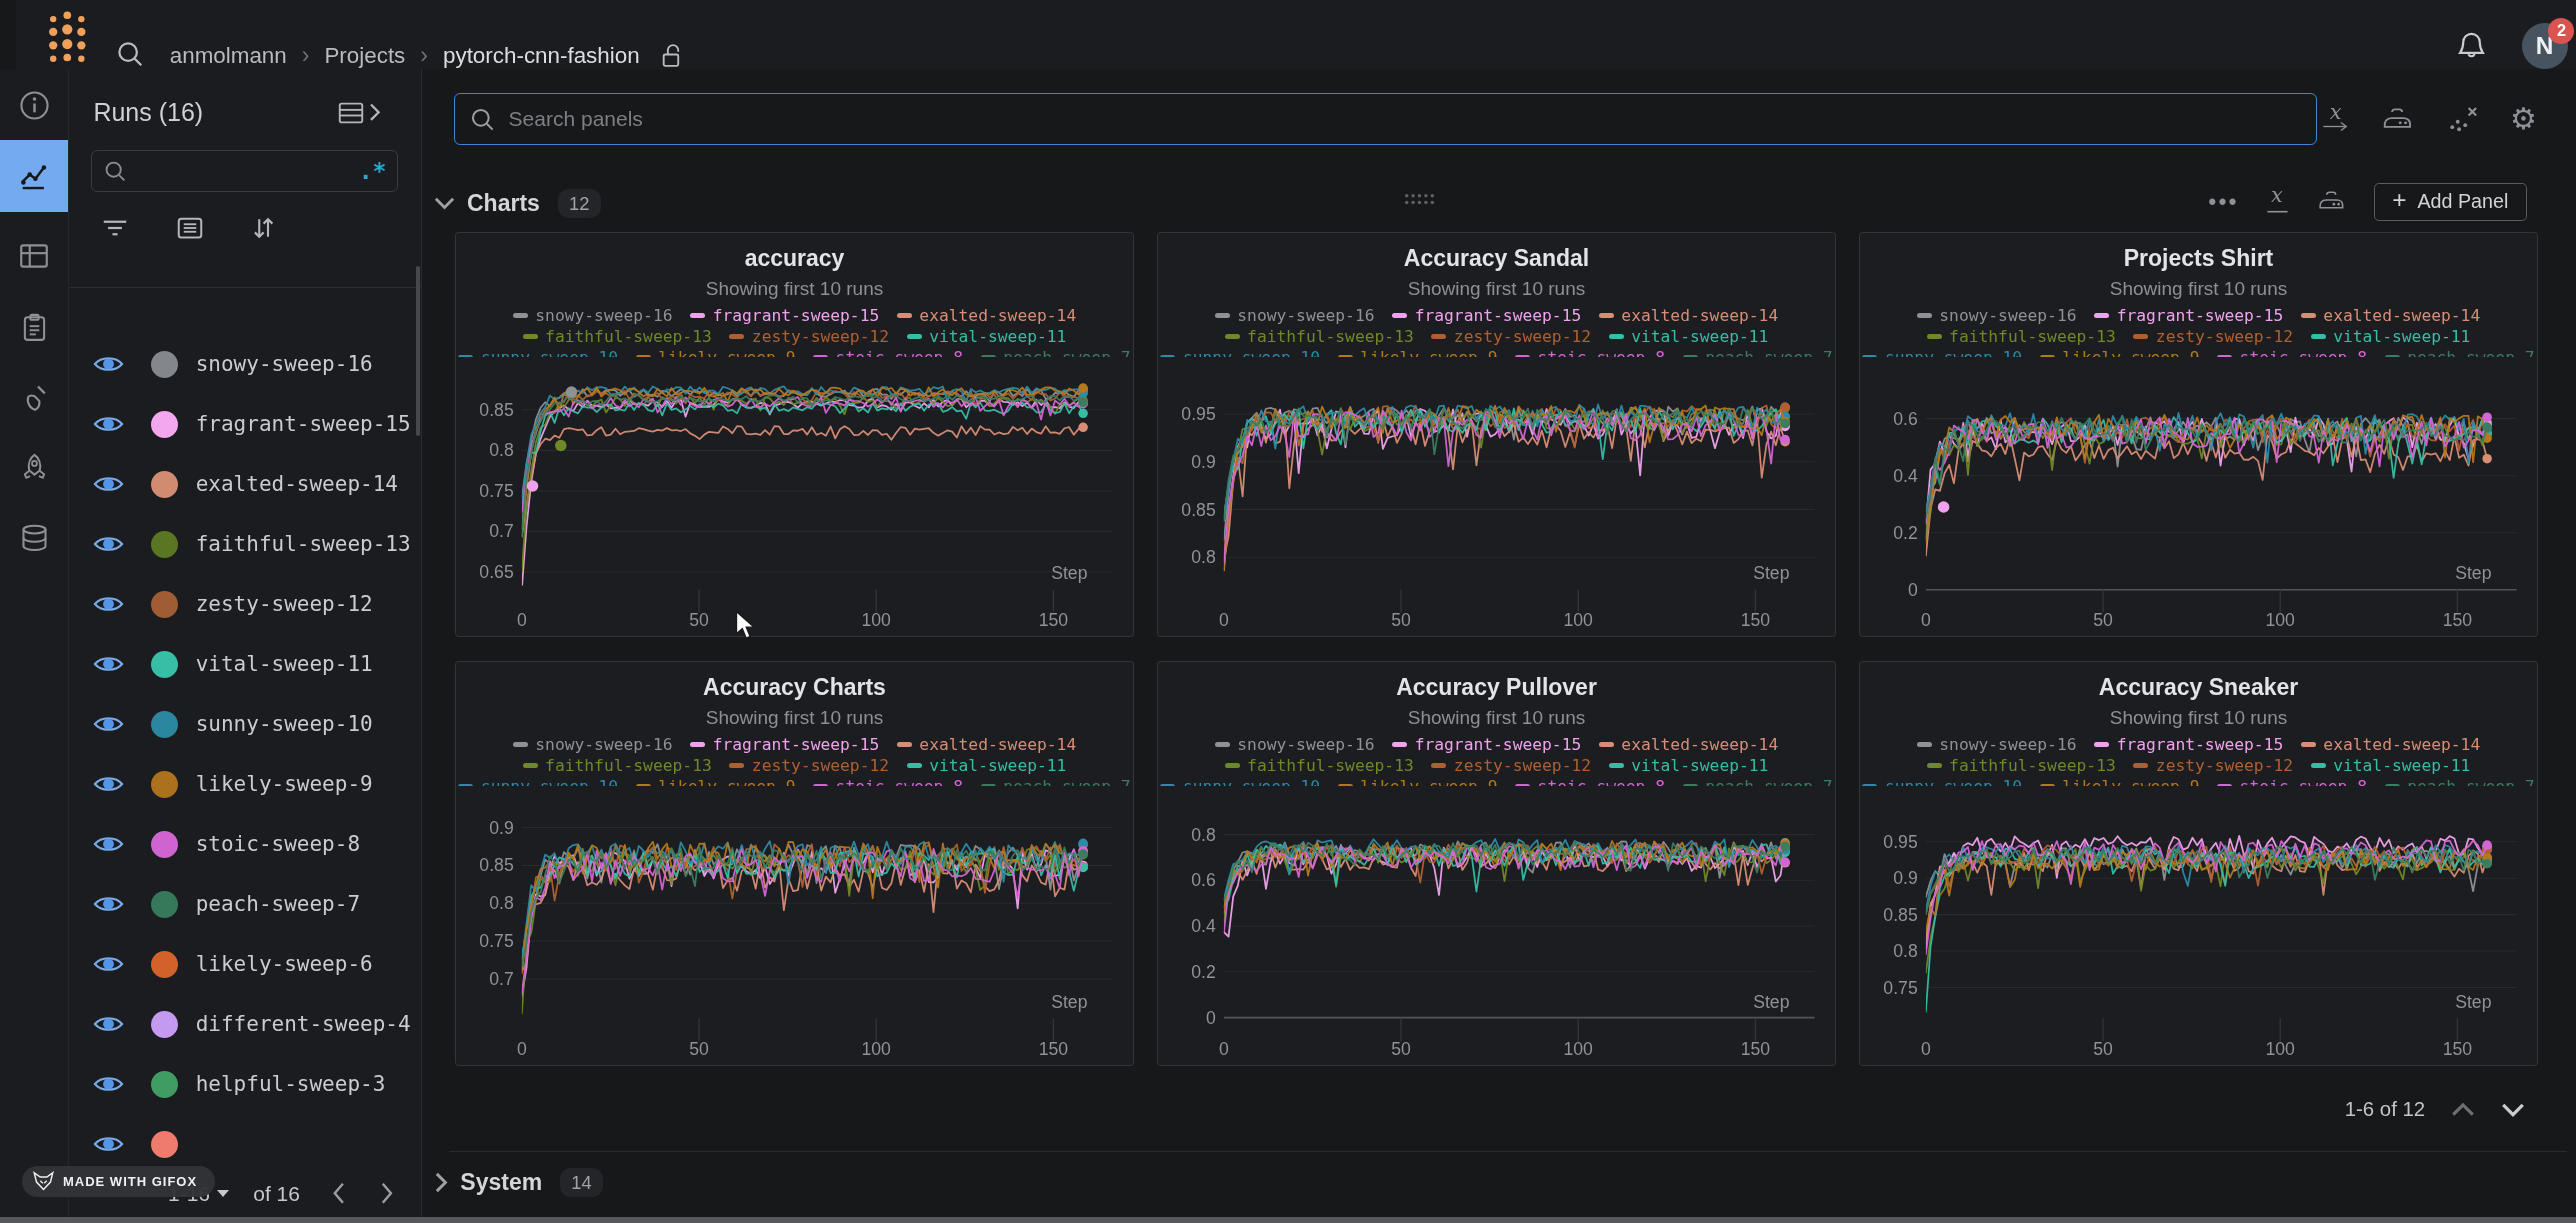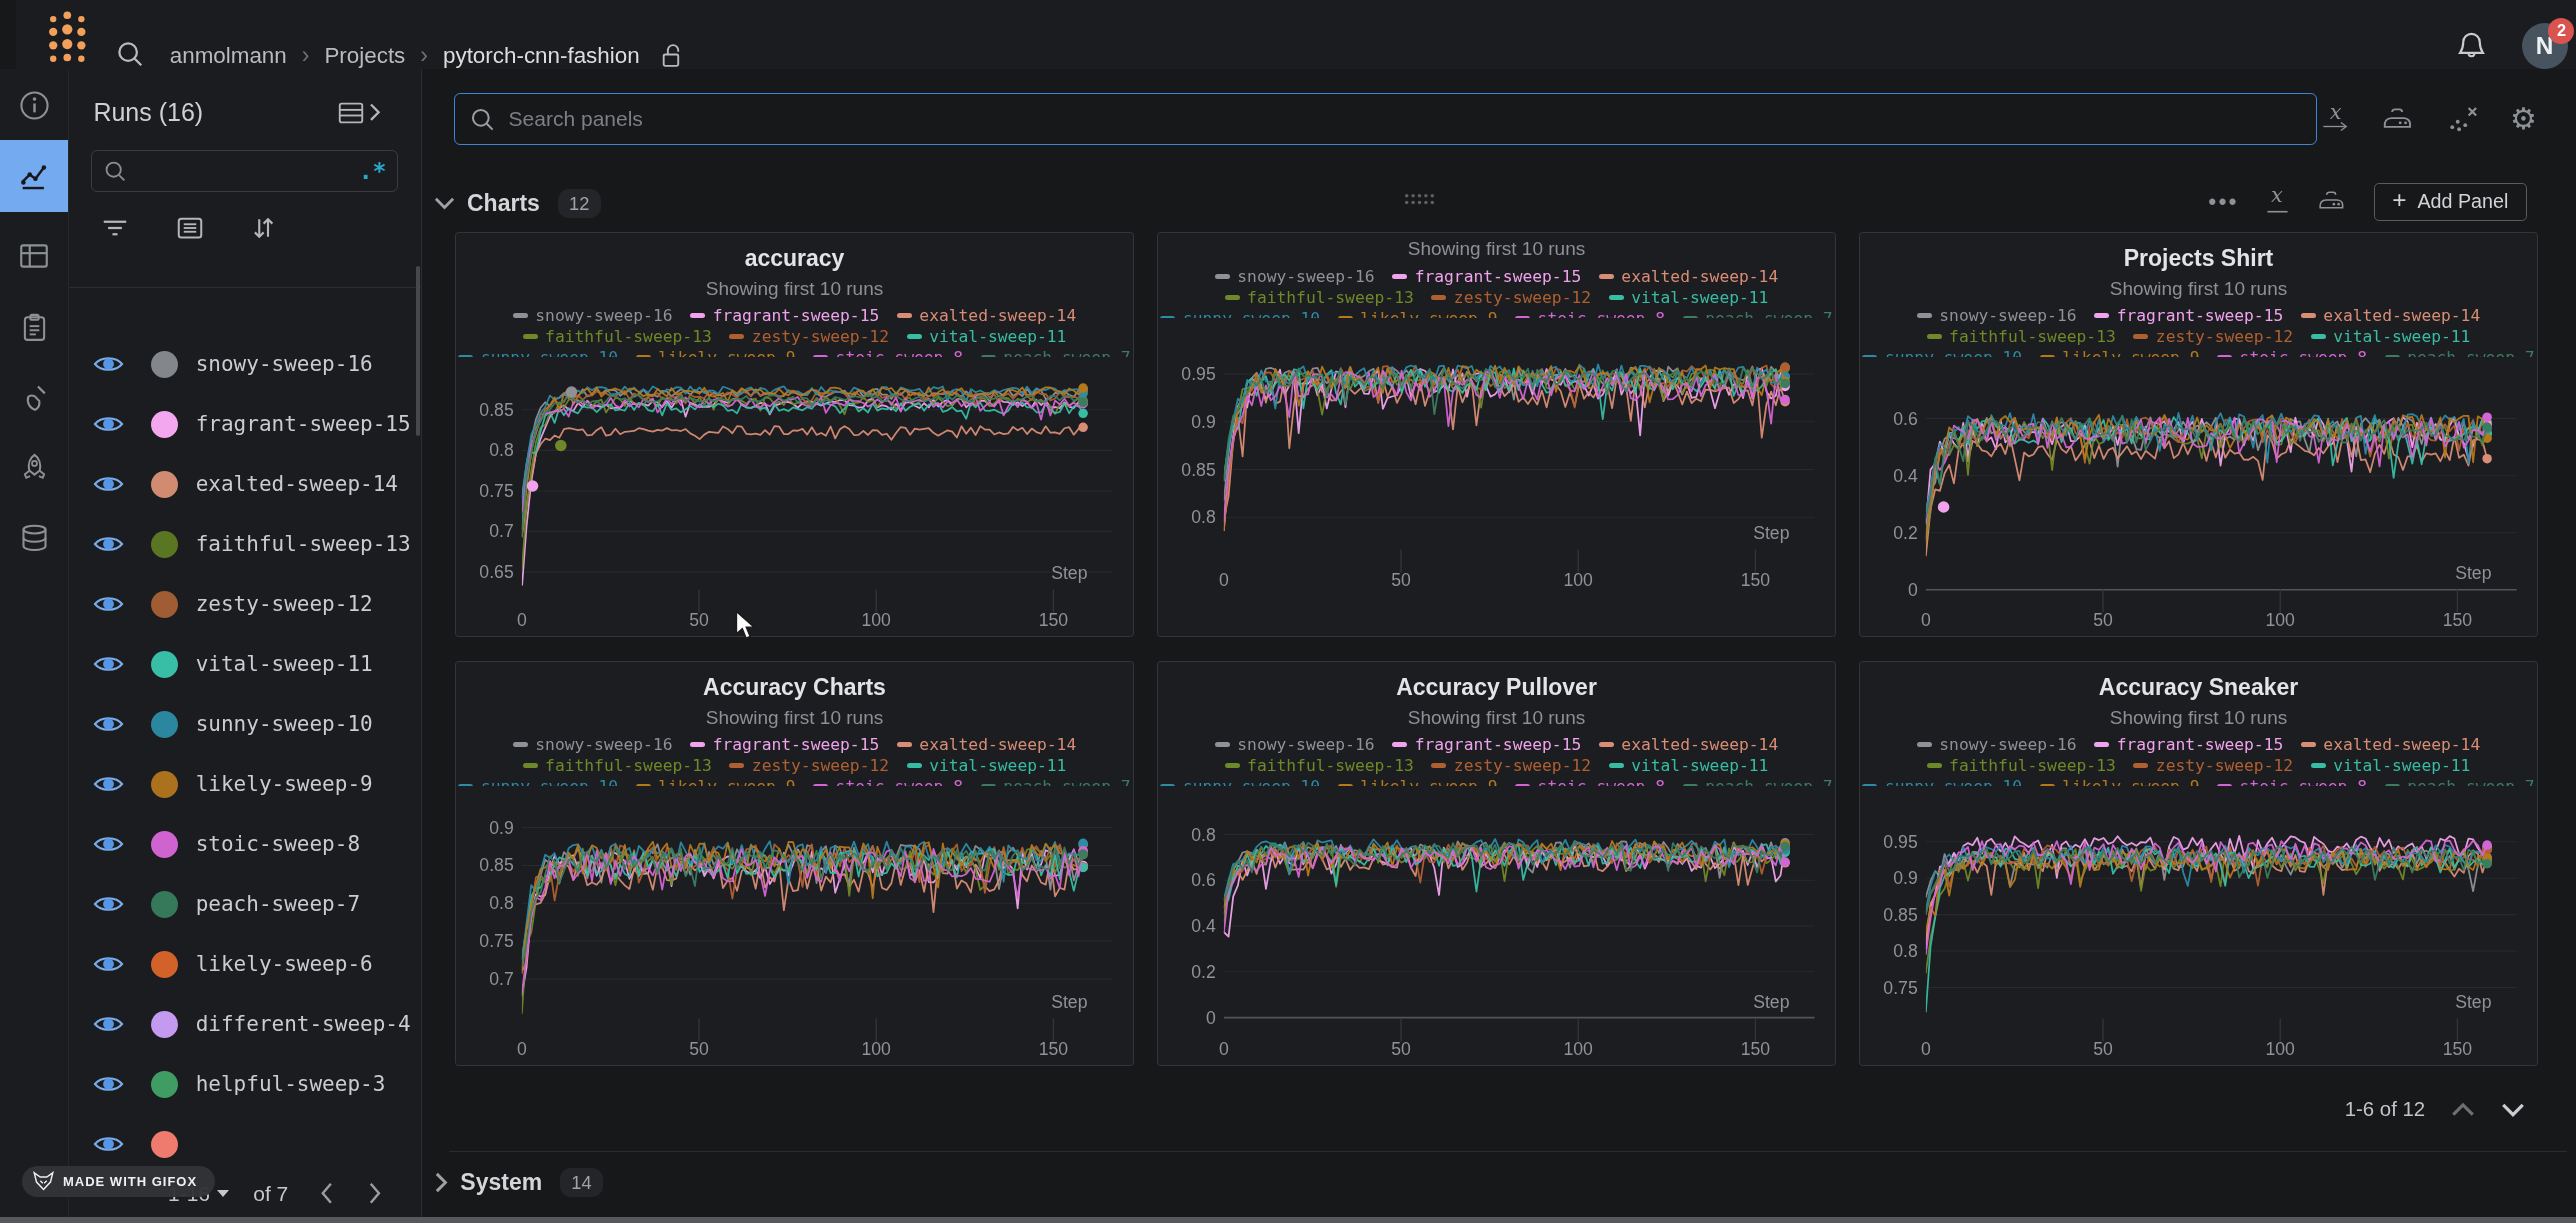--- a/index.html
+++ b/index.html
@@ -366,21 +366,21 @@
           <span class="run-dot" style="background:#ef7a6e"></span>
           <span class="run-label"></span>
         </div>
       </div>
     <div class="side-scroll"></div>
     <div class="side-pager">
       <div class="sp-range">
         <span>1-16</span>
           <span class="caret-down"></span>
       </div>
-      <span class="sp-of">of 7</span>
+      <span class="sp-of">of 16</span>
       <svg class="sp-arrow" width="17.7" height="24.4" viewBox="0 0 12 18">
           <polyline points="9,2 3,9 9,16" fill="none" stroke="currentColor" stroke-width="1.8"></polyline>
         </svg>
       <svg class="sp-arrow" width="17.7" height="24.4" viewBox="0 0 12 18">
           <polyline points="3,2 9,9 3,16" fill="none" stroke="currentColor" stroke-width="1.8"></polyline>
         </svg>
     </div>
   </div>
 
   <div class="gifox">
@@ -565,20 +565,21 @@
               <circle cx="923.6" cy="64.3" r="7" fill="#d465d4"></circle>
               <path d="M97.0 259.5L103.9 174.1L110.8 136.6L117.7 104.7L124.6 89.8L131.4 77.1L138.3 72.8L145.2 63.6L152.1 64.8L159.0 59.7L165.9 53.5L172.8 58.0L179.7 62.2L186.6 57.7L193.4 67.1L200.3 60.8L207.2 60.2L214.1 66.8L221.0 60.8L227.9 51.9L234.8 52.6L241.7 58.8L248.6 56.4L255.4 60.5L262.3 52.3L269.2 51.7L276.1 58.6L283.0 61.4L289.9 61.7L296.8 61.1L303.7 56.6L310.6 58.2L317.4 59.1L324.3 59.0L331.2 52.2L338.1 60.8L345.0 55.9L351.9 58.3L358.8 61.0L365.7 60.8L372.6 56.7L379.4 60.7L386.3 57.7L393.2 57.6L400.1 60.1L407.0 58.9L413.9 56.9L420.8 57.9L427.7 53.1L434.5 60.3L441.4 60.2L448.3 60.8L455.2 55.2L462.1 52.3L469.0 51.9L475.9 55.0L482.8 59.9L489.7 57.5L496.5 54.2L503.4 62.6L510.3 55.7L517.2 56.4L524.1 68.3L531.0 58.5L537.9 62.0L544.8 59.1L551.7 60.1L558.5 54.5L565.4 56.3L572.3 59.0L579.2 56.2L586.1 53.0L593.0 54.6L599.9 55.4L606.8 50.8L613.7 55.7L620.5 53.2L627.4 60.1L634.3 60.4L641.2 50.8L648.1 52.8L655.0 57.6L661.9 60.8L668.8 60.2L675.7 56.9L682.5 53.8L689.4 60.7L696.3 58.8L703.2 57.3L710.1 52.6L717.0 58.0L723.9 52.0L730.8 58.5L737.7 52.2L744.5 56.1L751.4 59.6L758.3 61.6L765.2 58.1L772.1 52.7L779.0 54.7L785.9 56.8L792.8 57.1L799.7 52.8L806.5 57.1L813.4 59.5L820.3 60.3L827.2 59.6L834.1 57.5L841.0 53.9L847.9 52.4L854.8 60.2L861.7 61.8L868.5 61.7L875.4 53.0L882.3 53.2L889.2 59.4L896.1 53.0L903.0 53.0L909.9 60.0L916.8 55.9L923.6 62.3" fill="none" stroke="#3b7d5e" stroke-width="2.6" stroke-linejoin="round" stroke-linecap="round" opacity="0.95"></path>
               <circle cx="923.6" cy="62.3" r="7" fill="#3b7d5e"></circle>
             </g>
             <circle cx="170.1" cy="47.2" r="8.5" fill="#8f9196"></circle>
             <circle cx="154.4" cy="125.9" r="8.5" fill="#6f8828"></circle>
             <circle cx="112.7" cy="185.6" r="8.5" fill="#f0a3ec"></circle>
           </svg>
         </div>
         <div class="panel">
+          <div class="c-title">Accuracy Sandal</div>
           <div class="c-sub">Showing first 10 runs</div>
           <div class="c-legend">
             <div class="leg-row">
               <span class="leg-item">
                 <span class="leg-sw" style="background:#8f9196"></span>
                 <span style="color:#8f9196">snowy-sweep-16</span>
               </span>
               <span class="leg-item">
                 <span class="leg-sw" style="background:#f0a3ec"></span>
                 <span style="color:#f0a3ec">fragrant-sweep-15</span>

